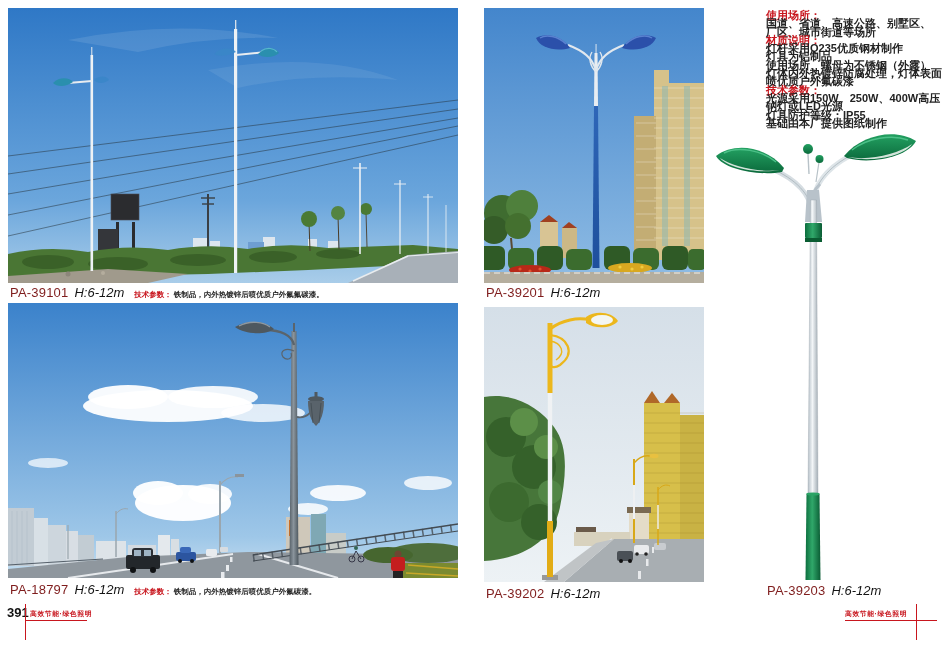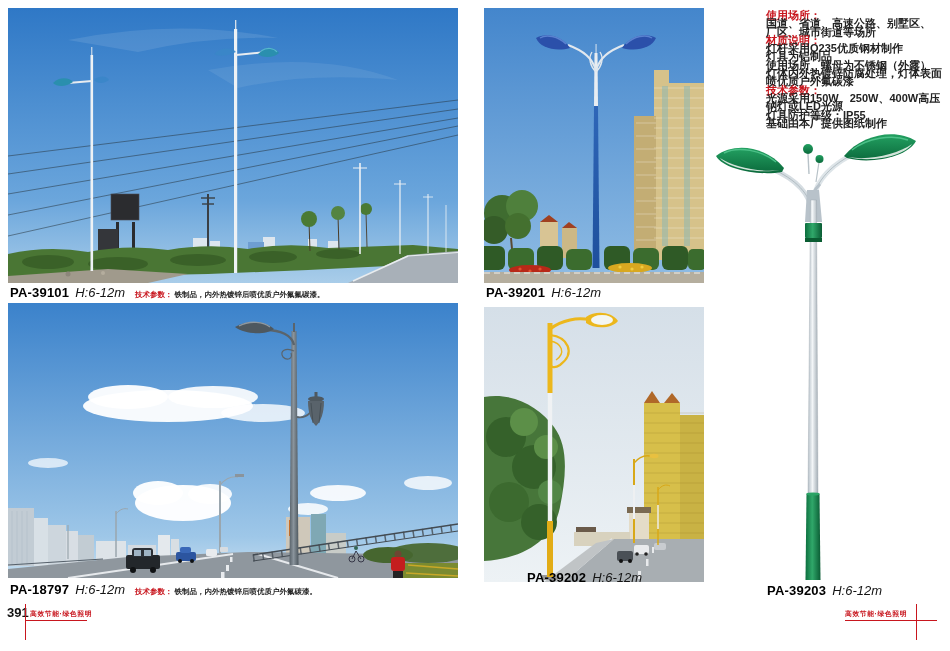--- a/index.html
+++ b/index.html
@@ -1,21 +1,21 @@
 <!DOCTYPE html>
 <html><head>
 <meta charset="utf-8">
 <style>
   html,body{margin:0;padding:0;background:#ffffff;}
   #page{position:relative;width:950px;height:651px;background:#fff;overflow:hidden;
         font-family:"Liberation Sans","DejaVu Sans",sans-serif;}
   .photo{position:absolute;overflow:hidden;}
   .photo svg{display:block;}
   .caption{position:absolute;white-space:nowrap;display:flex;align-items:baseline;}
-  .code{color:#000000;font-weight:bold;font-size:13px;letter-spacing:.2px;}
+  .code{color:#7f1d1d;font-weight:normal;font-size:13px;letter-spacing:.2px;}
   .height{color:#141414;font-size:13px;margin-left:6px;font-style:italic;}
   .speclabel{color:#c8161e;font-weight:bold;font-size:7.5px;margin-left:10px;}
   .spectext{color:#272727;font-size:7.5px;font-weight:600;margin-left:2px;}
   #info{position:absolute;left:766px;top:11px;width:182px;line-height:8.3px;}
   .ititle{color:#c8161e;font-weight:bold;font-size:11px;line-height:8.3px;}
   .iline{color:#232323;font-weight:600;font-size:11px;line-height:8.3px;}
   .footer-num{position:absolute;font-size:13px;font-weight:bold;color:#111;}
   .footer-slogan{position:absolute;font-size:6.8px;font-weight:bold;color:#c8161e;letter-spacing:.6px;}
   .vbar{position:absolute;width:1.2px;height:36px;background:#c8161e;}
   .uline{position:absolute;height:1px;background:#c8161e;}
@@ -464,21 +464,21 @@
         <rect x="63.5" y="16" width="5" height="70" fill="#ecb71c"></rect>
         <path d="M66,22 C78,13 94,10 106,13" stroke="#ecb71c" stroke-width="3" fill="none"></path>
         <path d="M66,28 C84,30 92,46 76,58 C70,62 66,60 66,56" stroke="#ecb71c" stroke-width="2.2" fill="none"></path>
         <path d="M66,34 C78,36 82,46 72,53" stroke="#ecb71c" stroke-width="1.4" fill="none"></path>
         <path d="M102,10 C112,3 128,5 134,14 C128,22 110,22 102,16 Z" fill="#ecb71c"></path>
         <ellipse cx="118" cy="13" rx="11" ry="5" fill="#f4f6f2"></ellipse>
       </g>
     </svg>
   </div>
 
-  <div class="caption" style="left:486px;top:570px;margin-left:41px;">
+  <div class="caption" style="left:486px;top:586px;">
     <span class="code">PA-39202</span>
     <span class="height">H:6-12m</span>
   </div>
 
   <div id="info">
     <div class="ititle">使用场所：</div>
     <div class="iline">国道、省道、高速公路、别墅区、</div>
     <div class="iline">厂区、城市街道等场所</div>
     <div class="ititle">材质说明：</div>
     <div class="iline">灯杆采用Q235优质钢材制作</div>

